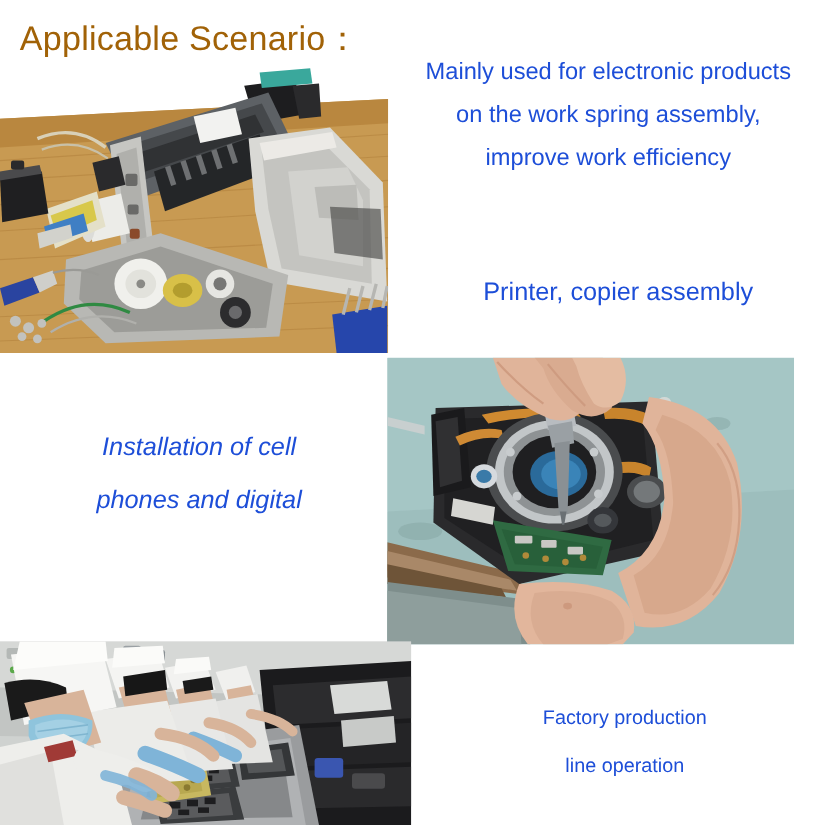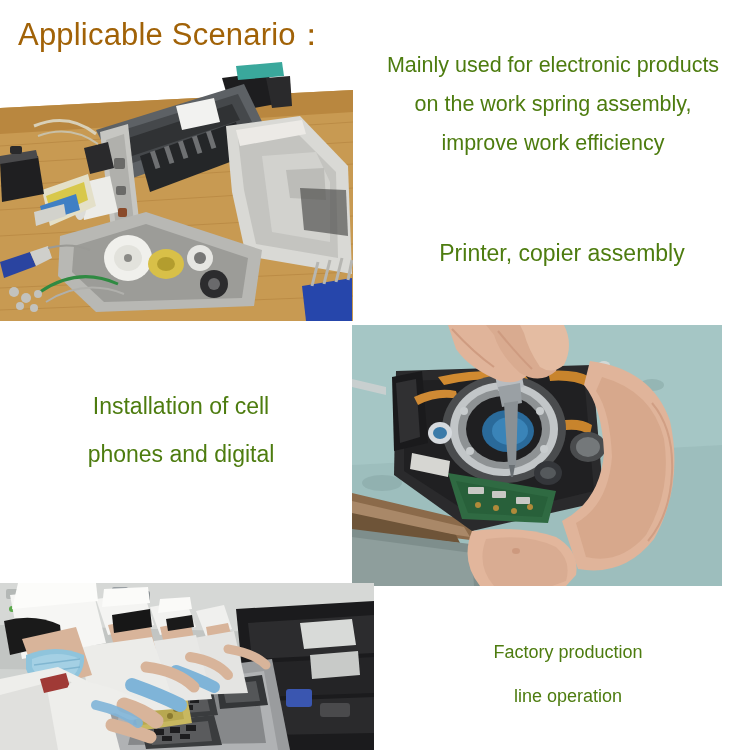--- a/index.html
+++ b/index.html
@@ -30,50 +30,51 @@
     top: 14px;
     font-size: 31px;
     letter-spacing: 0.2px;
     color: #a16207;
     white-space: nowrap;
   }
 
   .para {
     position: absolute;
     text-align: center;
-    color: #4d7c0f;
+    color: #1d4ed8;
   }
 
   .para .line {
     display: block;
     white-space: nowrap;
   }
 
   #intro-paragraph {
     left: 356px;
     top: 46px;
     width: 394px;
     font-size: 21.5px;
     line-height: 39px;
   }
 
   #caption-printer {
     left: 374px;
-    top: 236px;
+    top: 248px;
     width: 376px;
     font-size: 23px;
     line-height: 34px;
   }
 
   #caption-phone-camera {
     left: 8px;
     top: 382px;
     width: 346px;
     font-size: 23px;
     line-height: 48px;
+    font-style: italic;
   }
 
   #caption-factory {
     left: 386px;
     top: 630px;
     width: 364px;
     font-size: 18px;
     line-height: 44px;
   }
 

